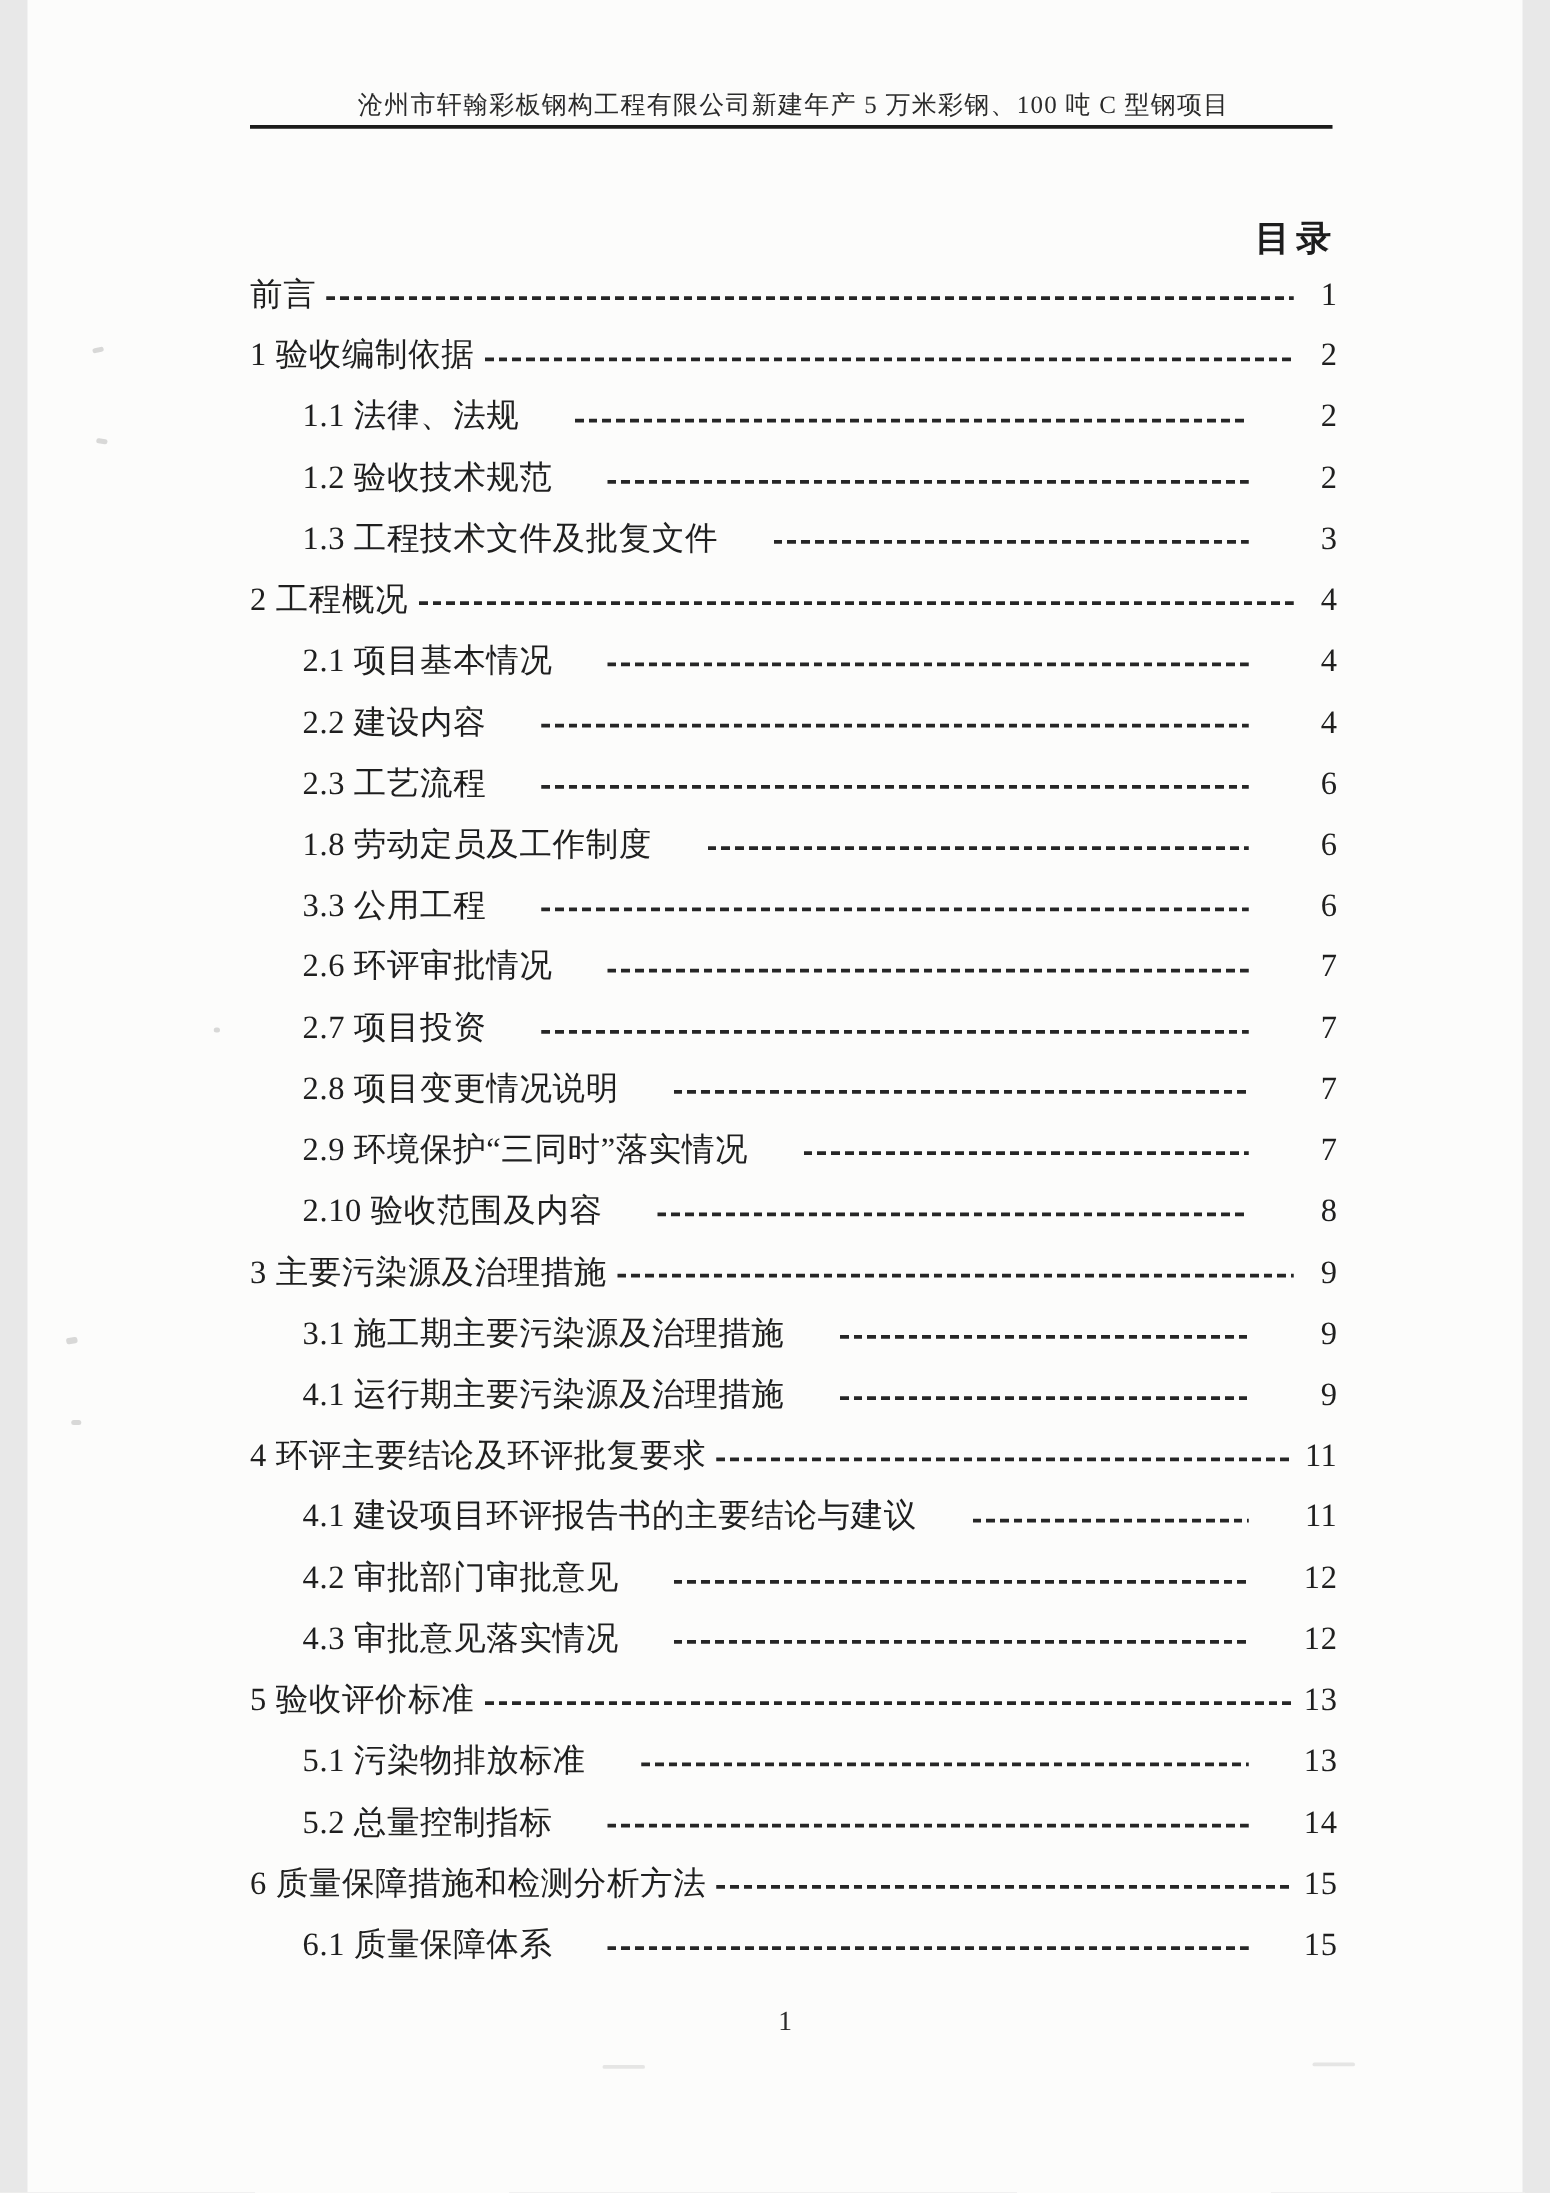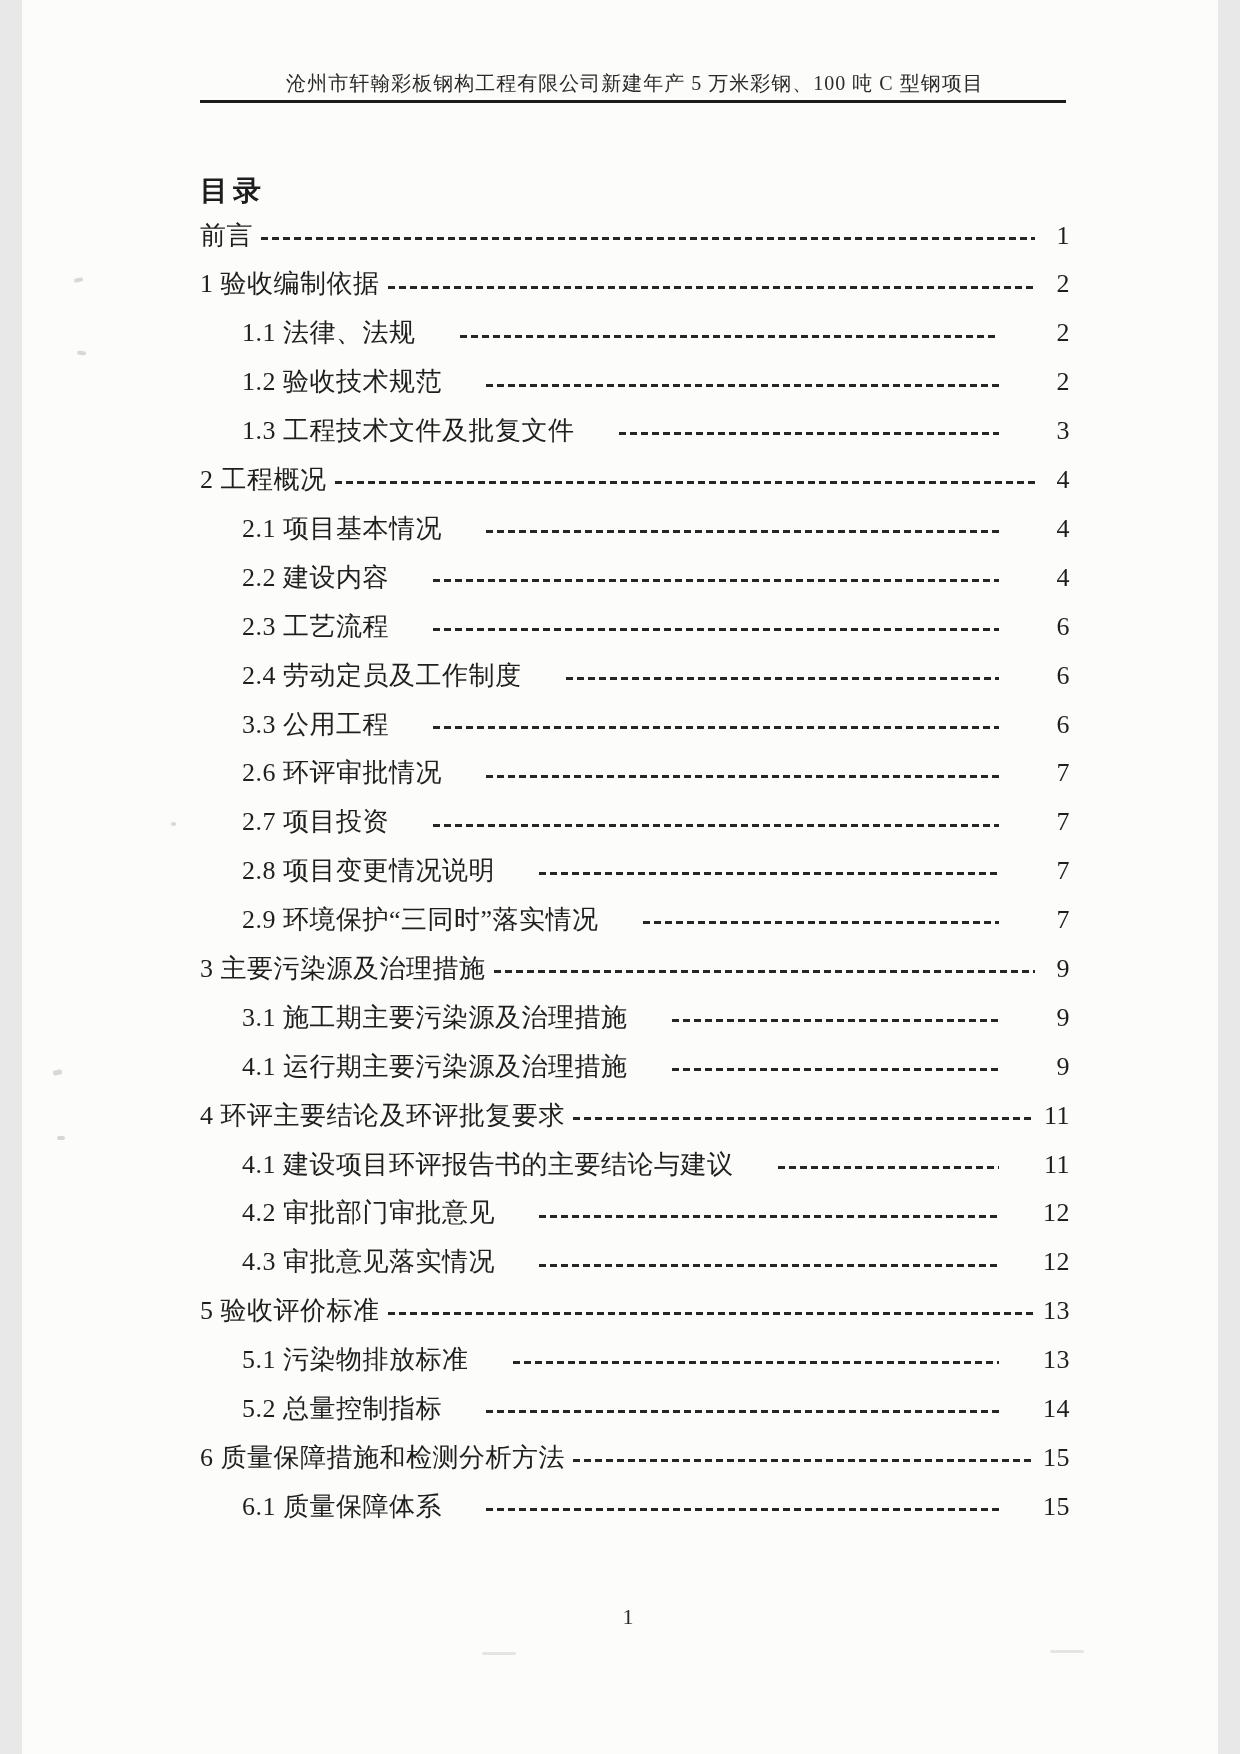--- a/index.html
+++ b/index.html
@@ -36,21 +36,21 @@
     width: 866px;
     height: 3px;
     background: #1b1b1b;
   }
   
   .toc-title {
     position: absolute;
     top: 172px;
     left: 178px;
     width: 870px;
-    text-align: left;
+    text-align: right;
     font-size: 28px;
     font-weight: 600;
     letter-spacing: 5px;
     color: #1d1d1d;
   }
   
   .toc-list {
     position: absolute;
     top: 206px;
     left: 178px;
@@ -172,21 +172,21 @@
       <span class="toc-page">4</span>
     </div>
 
     <div class="toc-row indent">
       <span class="toc-label">2.3 工艺流程</span>
       <span class="toc-leader"></span>
       <span class="toc-page">6</span>
     </div>
 
     <div class="toc-row indent">
-      <span class="toc-label">2.4 劳动定员及工作制度</span>
+      <span class="toc-label">1.8 劳动定员及工作制度</span>
       <span class="toc-leader"></span>
       <span class="toc-page">6</span>
     </div>
 
     <div class="toc-row indent">
       <span class="toc-label">3.3 公用工程</span>
       <span class="toc-leader"></span>
       <span class="toc-page">6</span>
     </div>
 
@@ -207,20 +207,25 @@
       <span class="toc-leader"></span>
       <span class="toc-page">7</span>
     </div>
 
     <div class="toc-row indent">
       <span class="toc-label">2.9 环境保护“三同时”落实情况</span>
       <span class="toc-leader"></span>
       <span class="toc-page">7</span>
     </div>
 
+    <div class="toc-row indent">
+      <span class="toc-label">2.10 验收范围及内容</span>
+      <span class="toc-leader"></span>
+      <span class="toc-page">8</span>
+    </div>
 
     <div class="toc-row">
       <span class="toc-label">3 主要污染源及治理措施</span>
       <span class="toc-leader"></span>
       <span class="toc-page">9</span>
     </div>
 
     <div class="toc-row indent">
       <span class="toc-label">3.1 施工期主要污染源及治理措施</span>
       <span class="toc-leader"></span>

